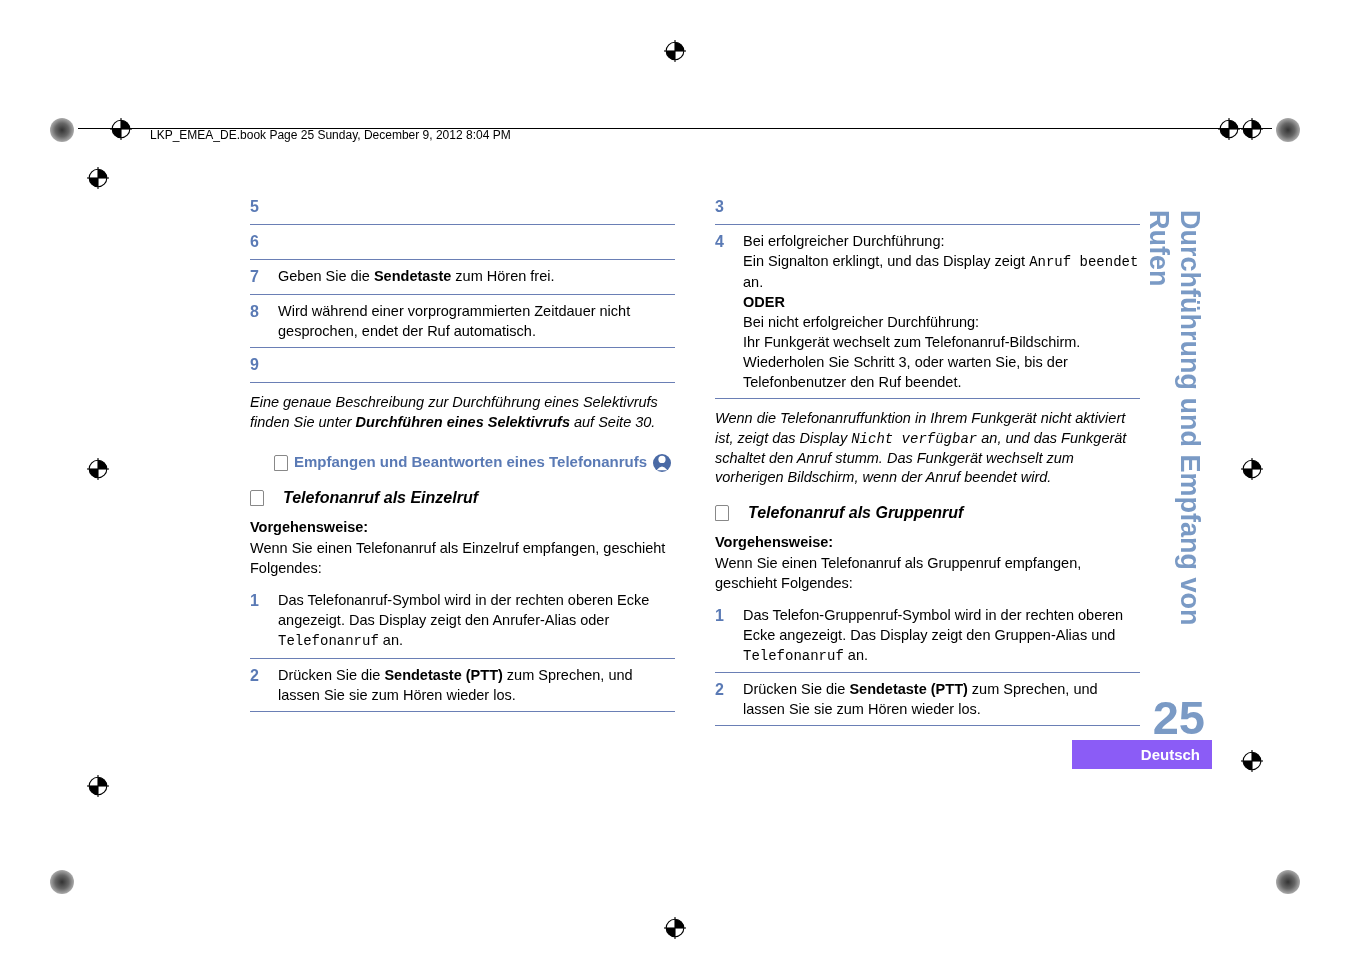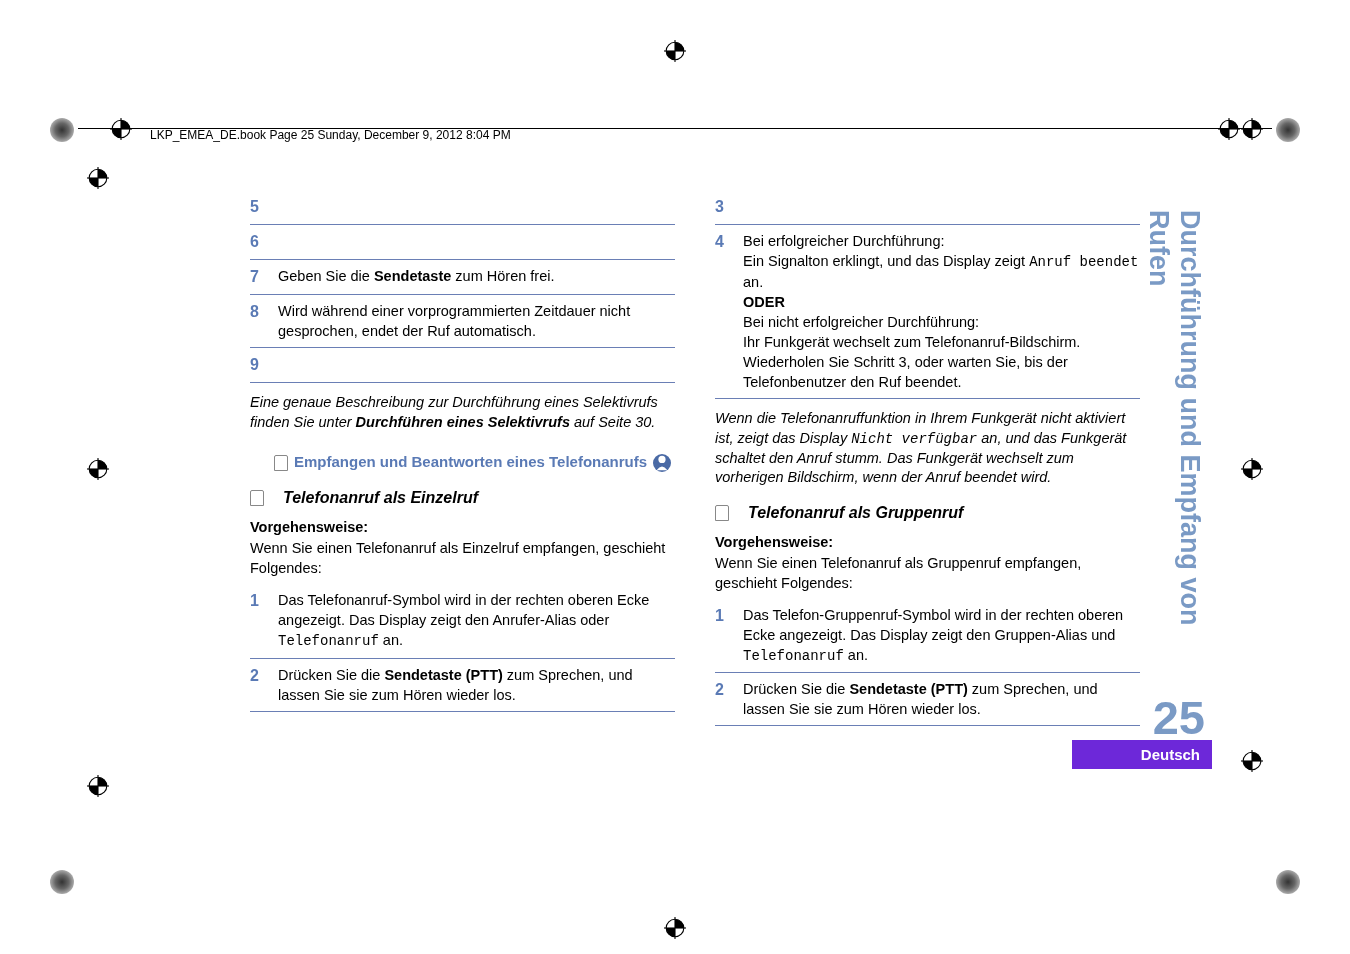--- a/index.html
+++ b/index.html
@@ -166,21 +166,21 @@
     right: 145px;
     top: 690px;
     color: #7a9ac5;
     font-size: 47px;
     font-weight: bold;
   }
   .lang-box {
     position: absolute;
     right: 138px;
     top: 740px;
-    background: #6d28d9;
+    background: #8b5cf6;
     color: #fff;
     padding: 6px 12px;
     font-weight: bold;
     font-size: 15px;
     width: 140px;
     text-align: right;
   }
 </style>
 </head>
 <body>

